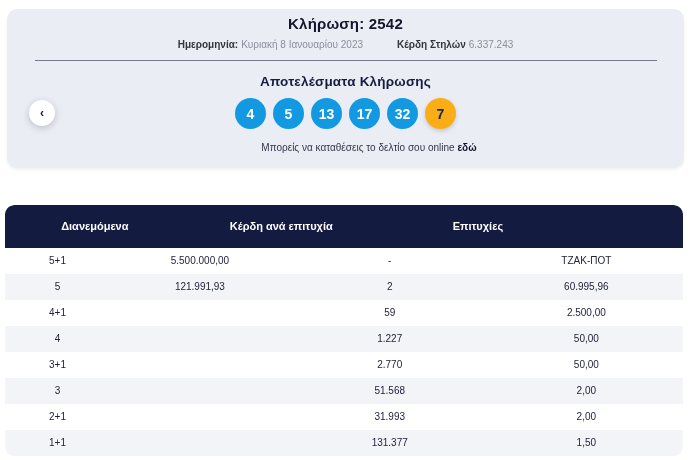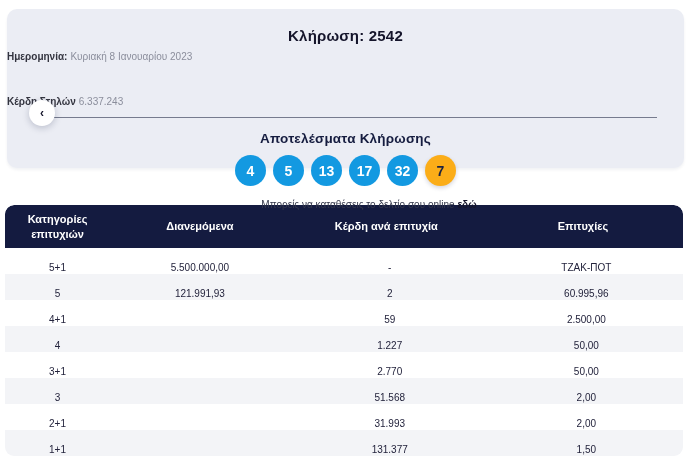--- a/index.html
+++ b/index.html
@@ -14,35 +14,34 @@
   .card {
     position: relative;
     margin: 9px 6px 0 7px;
     height: 159px;
     background: #ebedf4;
     border-radius: 10px;
     box-shadow: 0 2px 3px rgba(20,27,64,0.06);
   }
   .draw-title {
     text-align: center;
-    padding-top: 18px;
+    padding-top: 6px;
     font-size: 15px;
     color: #15152b;
     letter-spacing: .2px;
   }
   .draw-title .t-label { font-weight: 700; }
   .draw-title .t-num   { font-weight: 800; }
   .draw-meta {
     margin-top: 7px;
     display: flex;
     justify-content: center;
     gap: 34px;
     font-size: 10px;
     color: #8b8e9c;
-    flex-direction: column;
   }
   .draw-meta .m-label { font-weight: 700; color: #33343f; margin-right: 3px; }
   .divider {
     margin: 10px 27px 0 28px;
     border-top: 1px solid #767b8e;
   }
   .results-heading {
     margin-top: 13px;
     text-align: center;
     font-size: 13.5px;
@@ -112,21 +111,21 @@
     align-items: center;
     height: 43px;
     background: #141b40;
     color: #ffffff;
     font-size: 11px;
     font-weight: 700;
     border-radius: 9px 9px 0 0;
   }
   .trow {
     display: flex;
-    align-items: flex-end;
+    align-items: center;
     height: 26px;
     font-size: 10px;
     color: #23233c;
     background: #ffffff;
   }
   .trow:nth-child(even) { background: #f3f4f7; }
   .tcell { text-align: center; line-height: 1.35; }
   .col1 { width: 15.5%; }
   .col2 { width: 26.5%; }
   .col3 { width: 29.5%; }
@@ -169,21 +168,20 @@
     <a class="deposit-link">εδώ</a>
   </div>
 
   <button class="back-btn">
     <span>‹</span>
   </button>
 </div>
 
 <div class="table-wrap">
   <div class="thead">
-      <div class="tcell col1"><span>Κατηγορίες επιτυχιών</span></div>
       <div class="tcell col2"><span>Διανεμόμενα</span></div>
       <div class="tcell col4"><span>Κέρδη ανά επιτυχία</span></div>
       <div class="tcell col3"><span>Επιτυχίες</span></div>
     </div>
   <div class="tbody">
       <div class="trow">
         <div class="tcell col1">5+1</div>
         <div class="tcell col2">5.500.000,00</div>
         <div class="tcell col3">-</div>
         <div class="tcell col4">ΤΖΑΚ-ΠΟΤ</div>

